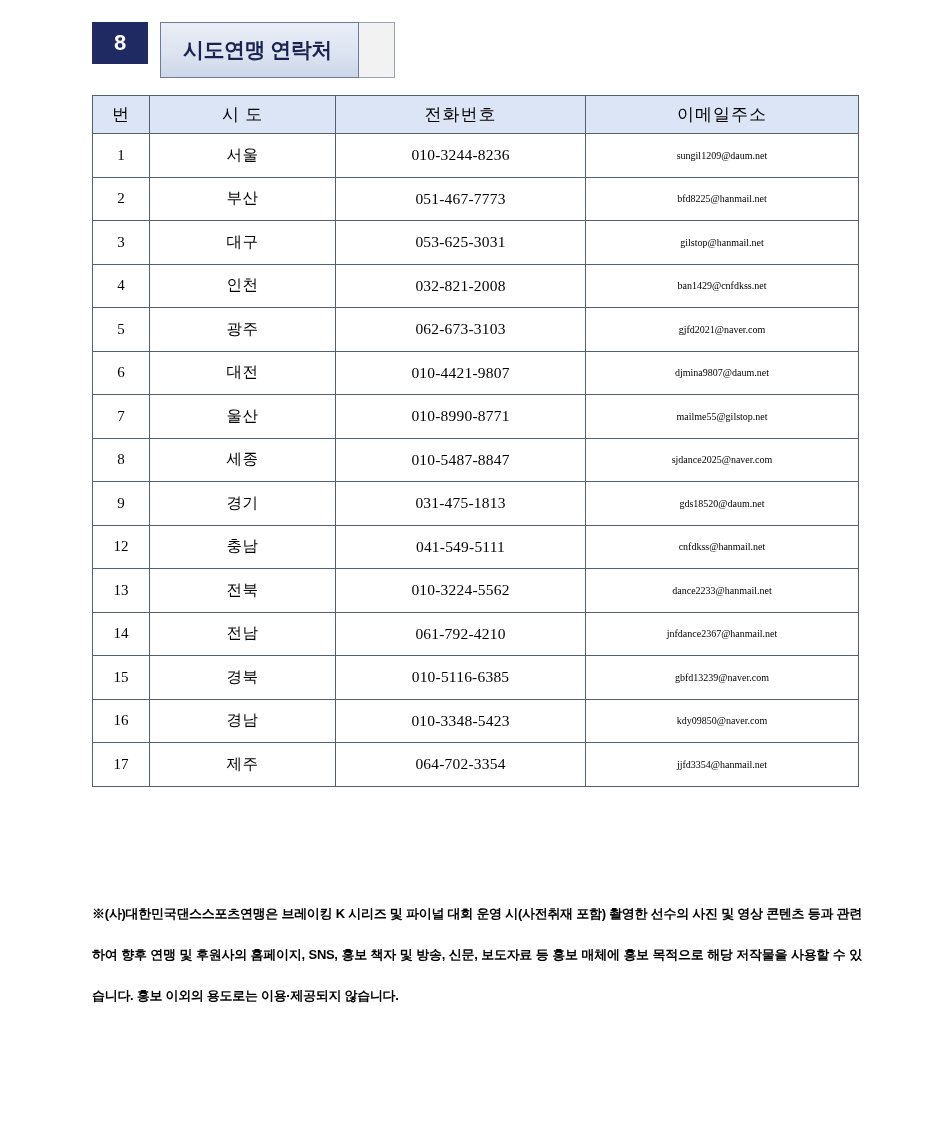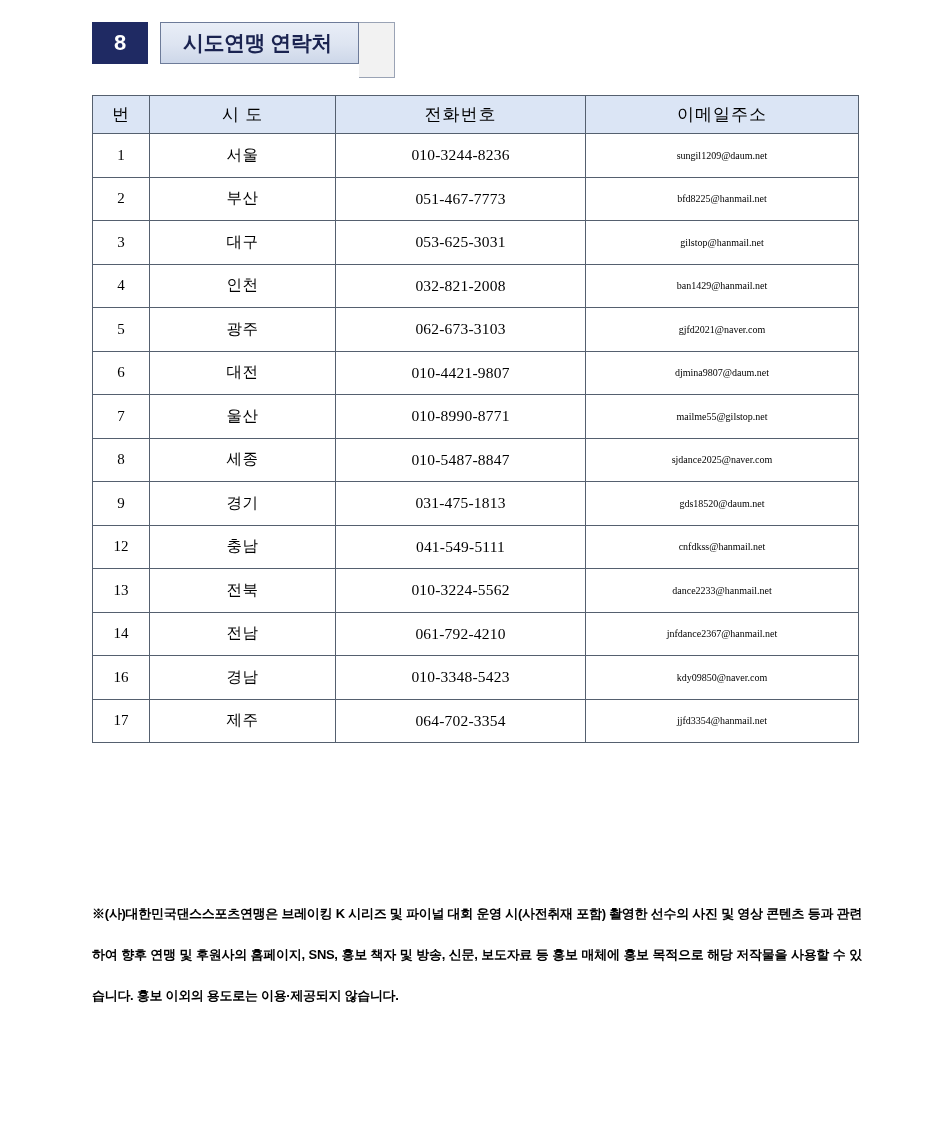--- a/index.html
+++ b/index.html
@@ -45,21 +45,21 @@
     align-items: center;
     justify-content: center;
     letter-spacing: 0;
   }
   .section-title-wrap {
     position: relative;
     margin-left: 12px;
     height: 42px;
   }
   .section-title-box {
-    height: 42px;
+    height: 56px;
     background: linear-gradient(to bottom, #e9eef7 0%, #dde4f1 55%, #cdd7e9 100%);
     border: 1px solid #6d7b99;
     display: flex;
     align-items: center;
     padding: 0 26px 0 22px;
     box-sizing: border-box;
   }
   .section-title-text {
     font-family: "Liberation Sans", sans-serif;
     font-weight: bold;
@@ -186,21 +186,21 @@
         <tr>
           <td class="cell-no">3</td>
           <td class="cell-city">대구</td>
           <td class="cell-phone">053-625-3031</td>
           <td class="cell-email">gilstop@hanmail.net</td>
         </tr>
         <tr>
           <td class="cell-no">4</td>
           <td class="cell-city">인천</td>
           <td class="cell-phone">032-821-2008</td>
-          <td class="cell-email">ban1429@hanmail.net</td>
+          <td class="cell-email">ban1429@cnfdkss.net</td>
         </tr>
         <tr>
           <td class="cell-no">5</td>
           <td class="cell-city">광주</td>
           <td class="cell-phone">062-673-3103</td>
           <td class="cell-email">gjfd2021@naver.com</td>
         </tr>
         <tr>
           <td class="cell-no">6</td>
           <td class="cell-city">대전</td>
@@ -237,20 +237,26 @@
           <td class="cell-phone">010-3224-5562</td>
           <td class="cell-email">dance2233@hanmail.net</td>
         </tr>
         <tr>
           <td class="cell-no">14</td>
           <td class="cell-city">전남</td>
           <td class="cell-phone">061-792-4210</td>
           <td class="cell-email">jnfdance2367@hanmail.net</td>
         </tr>
         <tr>
+          <td class="cell-no">15</td>
+          <td class="cell-city">경북</td>
+          <td class="cell-phone">010-5116-6385</td>
+          <td class="cell-email">gbfd13239@naver.com</td>
+        </tr>
+        <tr>
           <td class="cell-no">16</td>
           <td class="cell-city">경남</td>
           <td class="cell-phone">010-3348-5423</td>
           <td class="cell-email">kdy09850@naver.com</td>
         </tr>
         <tr>
           <td class="cell-no">17</td>
           <td class="cell-city">제주</td>
           <td class="cell-phone">064-702-3354</td>
           <td class="cell-email">jjfd3354@hanmail.net</td>

